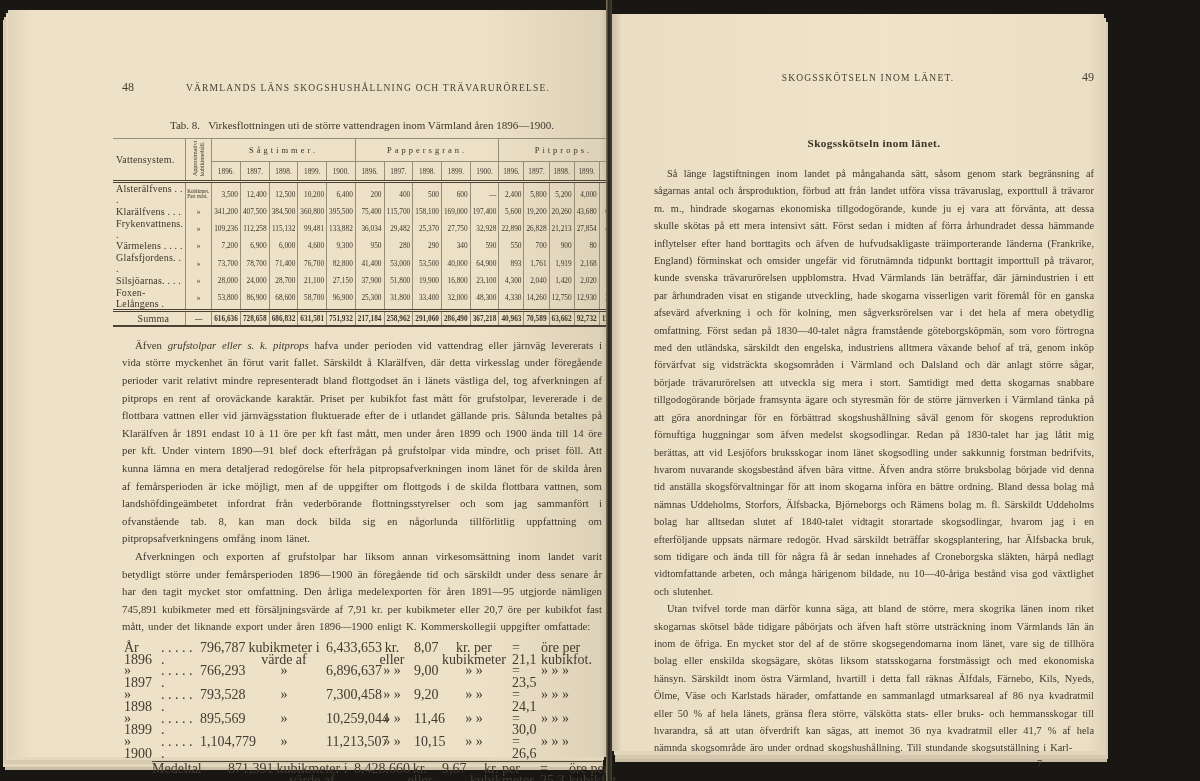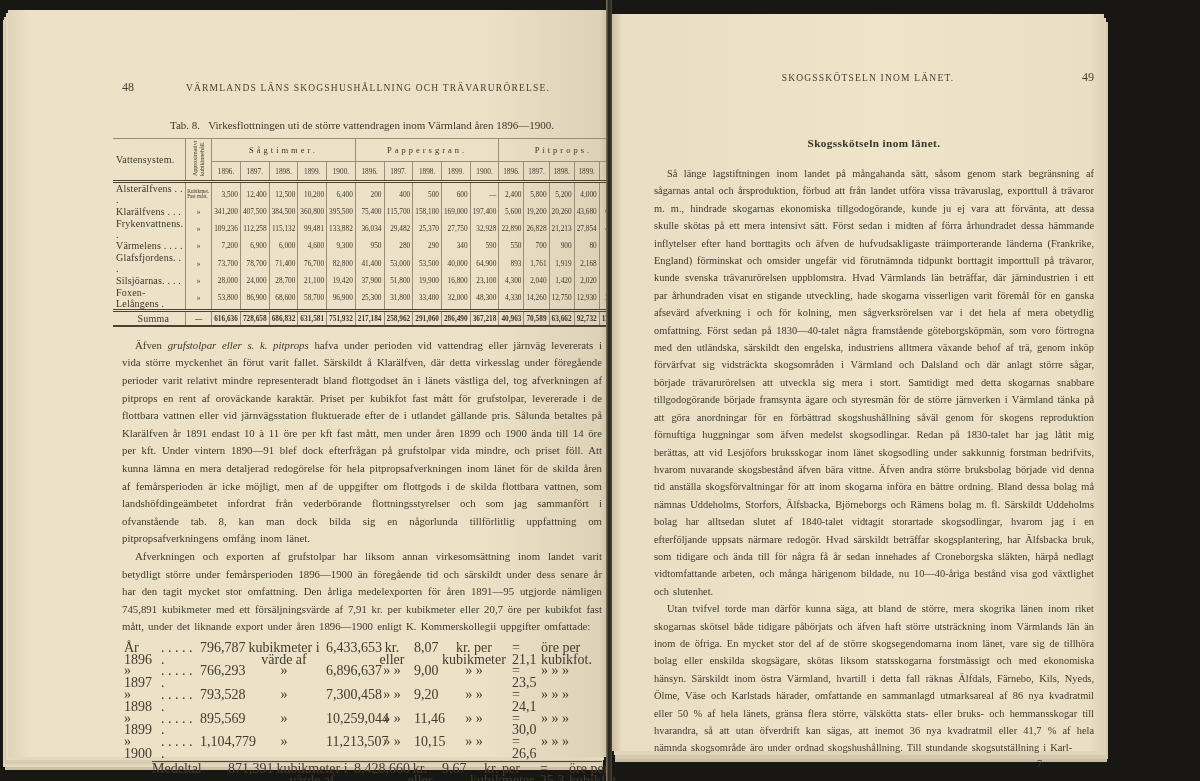--- a/index.html
+++ b/index.html
@@ -214,21 +214,21 @@
             <td class="num">2,168</td>
             <td class="num">2,480</td>
           </tr>
           <tr>
             <td class="name">Silsjöarnas. . . .</td>
             <td class="unitcol">»</td>
             <td class="num gb">28,000</td>
             <td class="num">24,000</td>
             <td class="num">28,700</td>
             <td class="num">21,100</td>
-            <td class="num">19,420</td>
+            <td class="num">27,150</td>
             <td class="num gb">37,900</td>
             <td class="num">51,800</td>
             <td class="num">19,900</td>
             <td class="num">16,800</td>
             <td class="num">23,100</td>
             <td class="num gb">4,300</td>
             <td class="num">2,040</td>
             <td class="num">1,420</td>
             <td class="num">2,020</td>
             <td class="num">2,000</td>

